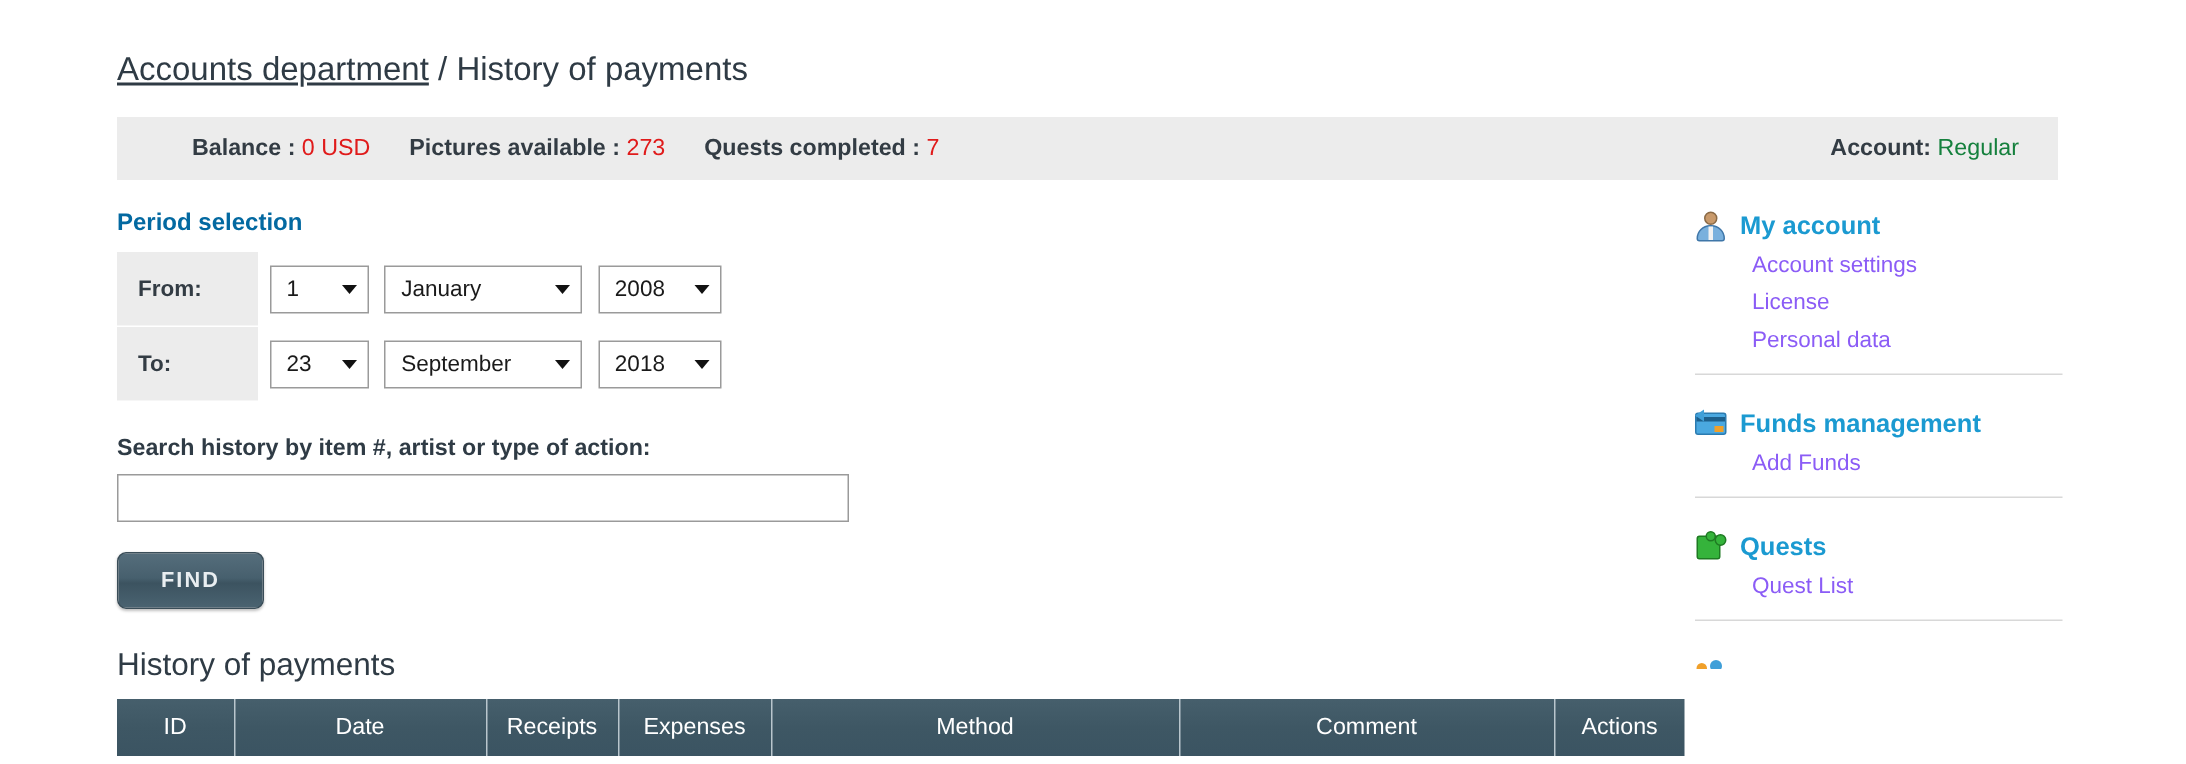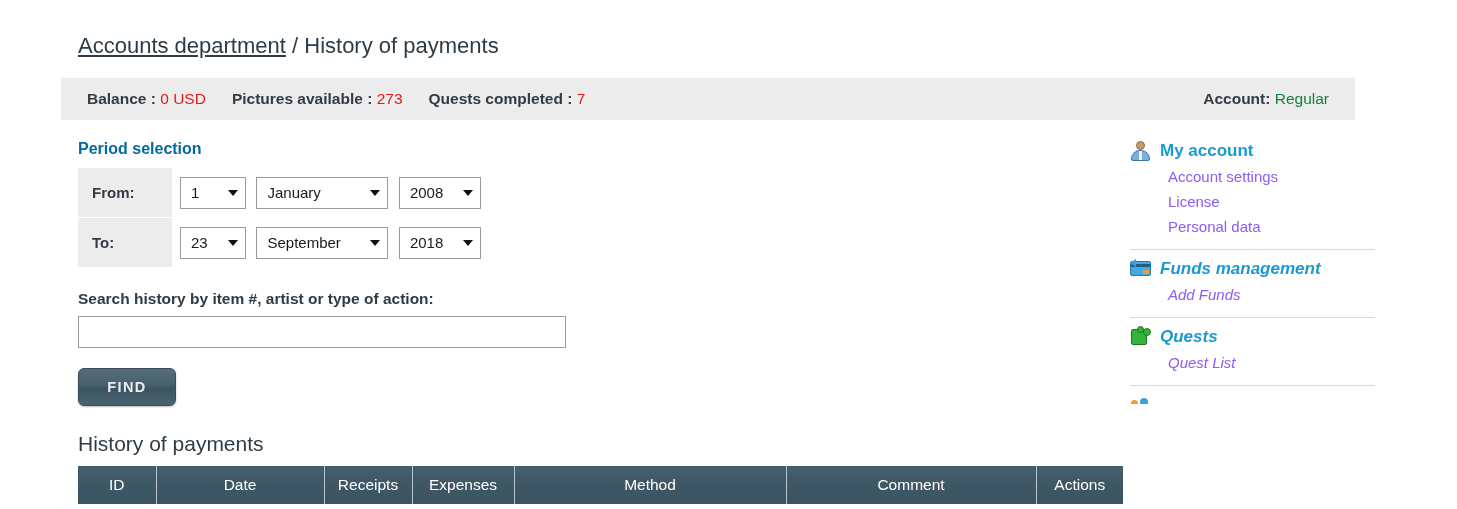--- a/index.html
+++ b/index.html
@@ -18,24 +18,24 @@
     font-size: 22px; color: #2f3b45; font-weight: 400;
     white-space: nowrap;
   }
   .breadcrumb a {
     color: #2f3b45; text-decoration: underline;
   }
   .breadcrumb .sep { color:#2f3b45; }
 
   
   .statusbar {
-    position: absolute; left: 61px; top: 78px;
+    position: absolute; left: 78px; top: 78px;
     width: 1294px; height: 42px;
     background: #ececec;
-    display: flex; align-items: center;
+    display: flex; align-items: center; padding-left: 24px;
   }
   .statusbar .stat {
     font-size: 15.5px; font-weight: bold; color: #333c44;
     margin-left: 26px; white-space: nowrap;
   }
   .statusbar .stat:first-child { margin-left: 26px; }
   .statusbar .stat .val { color: #e01b1b; font-weight: normal; }
   .statusbar .spacer { flex: 1; }
   .statusbar .acct {
     font-size: 15.5px; font-weight: bold; color: #333c44;
@@ -121,21 +121,21 @@
     border-right: 1px solid #b9c6cd;
     text-align: center;
   }
   table.hist th:last-child { border-right: none; }
 
   
   .sidebar {
     position: absolute; left: 1130px; top: 140px; width: 245px;
   }
   .side-group { padding-bottom: 10px; }
-  .side-group + .side-group { border-top: 1px solid #d8d8d8; padding-top: 8px; font-style: italic; }
+  .side-group + .side-group { border-top: 1px solid #d8d8d8; padding-top: 22px; }
   .side-head {
     display: flex; align-items: center; gap: 9px; margin-bottom: 3px;
   }
   .side-head .ico {
     width: 21px; height: 21px; flex: 0 0 21px;
     display: inline-block; position: relative;
   }
   .side-head .title {
     font-size: 17px; font-weight: bold; color: #1b9ad1;
     cursor: pointer; white-space: nowrap;

